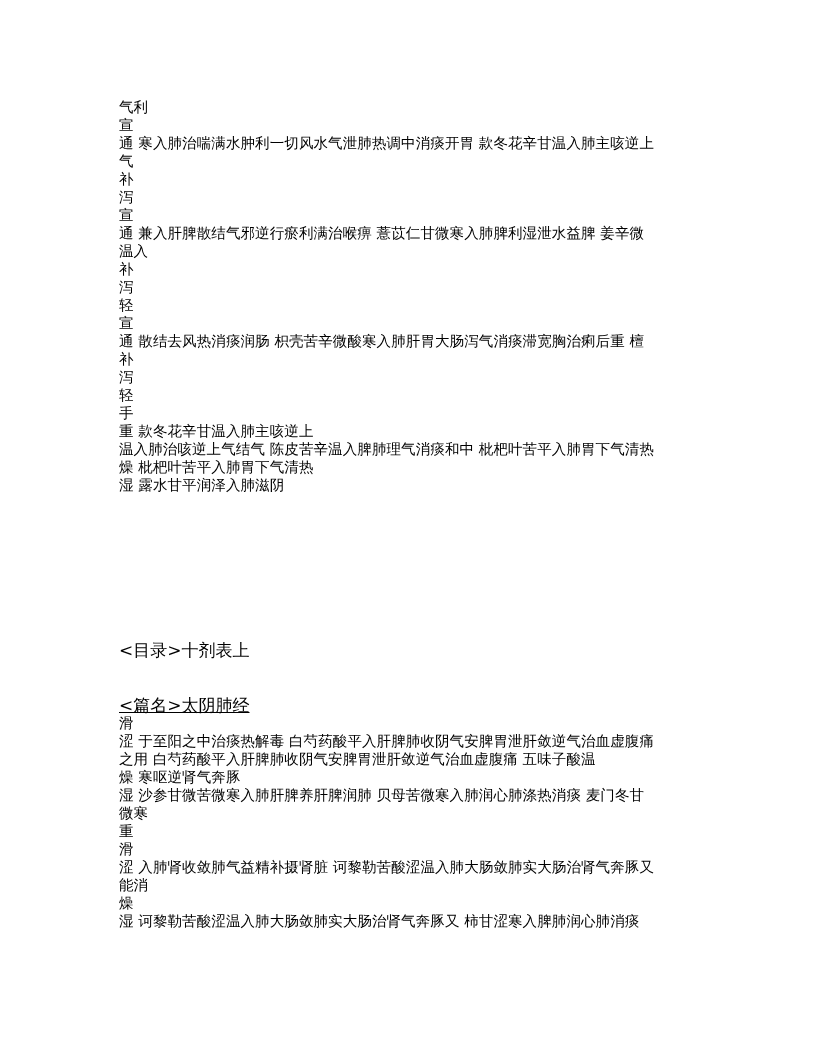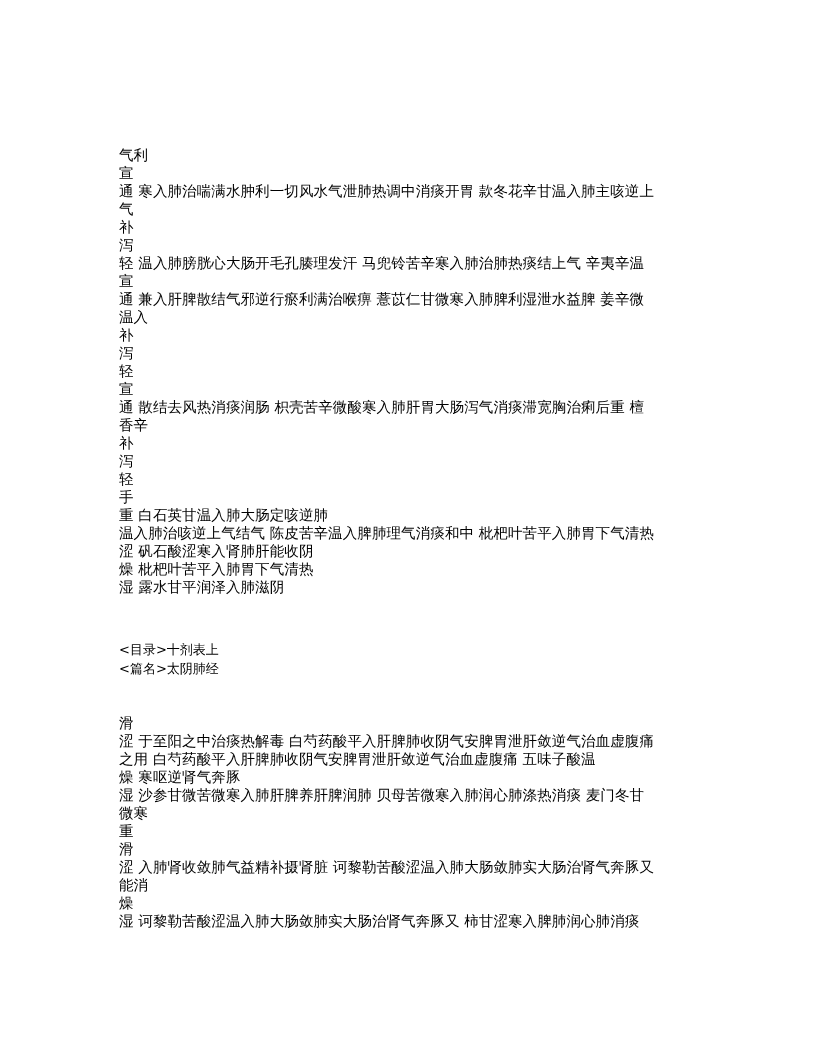--- a/index.html
+++ b/index.html
@@ -27,63 +27,60 @@
     width: 530px;
   }
   .line {
     font-size: 14.5px;
     line-height: 18px;
     height: 18px;
     white-space: nowrap;
     letter-spacing: 0.1px;
   }
   .para {
-    font-size: 13px;
+    font-size: 17px;
     line-height: 18px;
     white-space: nowrap;
   }
 </style>
 </head>
 <body>
 
 <div class="page">
 
-  <div class="block" style="top:98px;margin-top:48px;">
+  <div class="block" style="top:98px;">
     <div class="line">气利</div>
     <div class="line">宣</div>
     <div class="line">通  寒入肺治喘满水肿利一切风水气泄肺热调中消痰开胃  款冬花辛甘温入肺主咳逆上</div>
     <div class="line">气</div>
     <div class="line">补</div>
     <div class="line">泻</div>
-    <div class="line">轻  温入肺膀胱心大肠开毛孔腠理发汗  马兜铃苦辛寒入肺治肺热痰结上气  辛夷辛温</div>
     <div class="line">宣</div>
     <div class="line">通  兼入肝脾散结气邪逆行瘀利满治喉痹  薏苡仁甘微寒入肺脾利湿泄水益脾  姜辛微</div>
     <div class="line">温入</div>
     <div class="line">补</div>
     <div class="line">泻</div>
     <div class="line">轻</div>
     <div class="line">宣</div>
     <div class="line">通  散结去风热消痰润肠  枳壳苦辛微酸寒入肺肝胃大肠泻气消痰滞宽胸治痢后重  檀</div>
-    <div class="line">香辛</div>
     <div class="line">补</div>
     <div class="line">泻</div>
     <div class="line">轻</div>
     <div class="line">手</div>
-    <div class="line">重  白石英甘温入肺大肠定咳逆肺</div>
+    <div class="line">重  款冬花辛甘温入肺主咳逆上</div>
     <div class="line">温入肺治咳逆上气结气  陈皮苦辛温入脾肺理气消痰和中  枇杷叶苦平入肺胃下气清热</div>
-    <div class="line">涩  矾石酸涩寒入肾肺肝能收阴</div>
     <div class="line">燥  枇杷叶苦平入肺胃下气清热</div>
     <div class="line">湿  露水甘平润泽入肺滋阴</div>
   </div>
 
   <div class="block" style="top:641px;">
     <div class="para">&lt;目录&gt;十剂表上</div>
   </div>
 
-  <div class="block" style="top:660px;">
+  <div class="block" style="top:696px;text-decoration:underline;">
     <div class="para">&lt;篇名&gt;太阴肺经</div>
   </div>
 
   <div class="block" style="top:714px;">
     <div class="line">滑</div>
     <div class="line">涩  于至阳之中治痰热解毒  白芍药酸平入肝脾肺收阴气安脾胃泄肝敛逆气治血虚腹痛</div>
     <div class="line">之用  白芍药酸平入肝脾肺收阴气安脾胃泄肝敛逆气治血虚腹痛  五味子酸温</div>
     <div class="line">燥  寒呕逆肾气奔豚</div>
     <div class="line">湿  沙参甘微苦微寒入肺肝脾养肝脾润肺  贝母苦微寒入肺润心肺涤热消痰  麦门冬甘</div>
     <div class="line">微寒</div>

